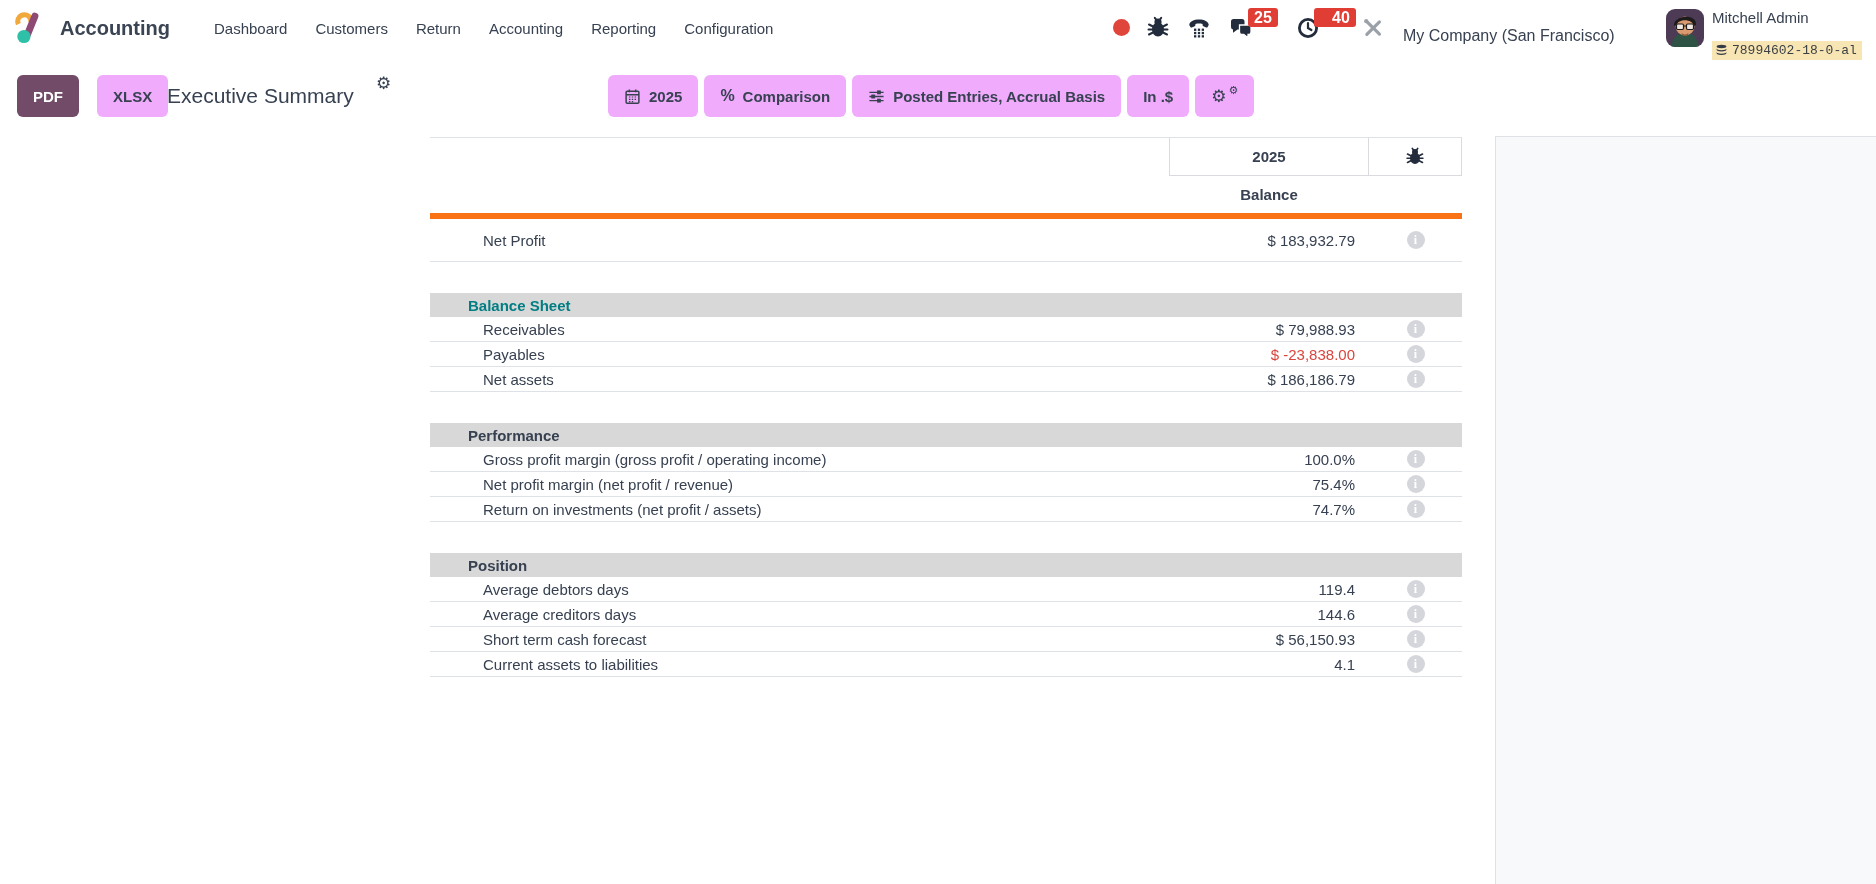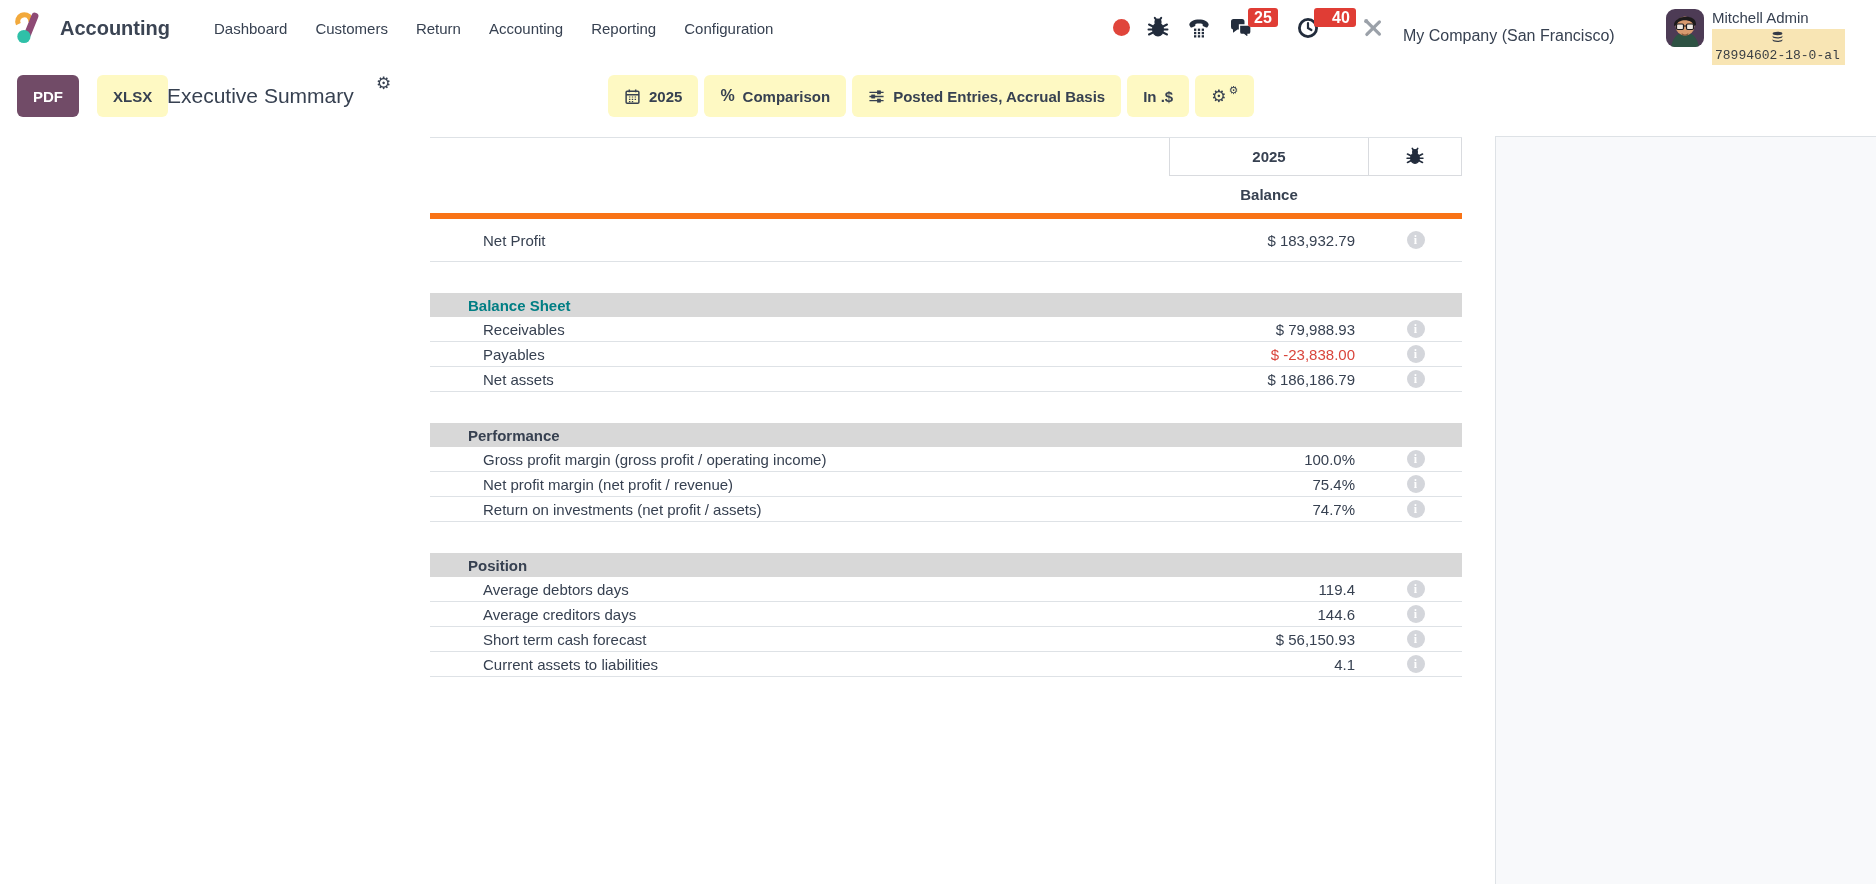--- a/index.html
+++ b/index.html
@@ -23,29 +23,29 @@
            color:#fff; font-size:16px; font-weight:bold; line-height:19px; z-index:5; cursor:pointer; }
   .badge-msg { left:1248px; top:8px; }
   .badge-act { left:1314px; top:8px;padding-left:18px; }
   .tools { color:#9ba1a9; }
   .company { position:absolute; left:1403px; top:0; height:56px; line-height:56px;
              font-size:16px; color:#374151; cursor:pointer; white-space:nowrap;margin-top:8px; }
   .avatar { position:absolute; left:1666px; top:9px; width:38px; height:38px; border-radius:9px;
             overflow:hidden; cursor:pointer; }
   .user-block { position:absolute; left:1712px; top:8px; cursor:pointer; }
   .user-name { font-size:15px; color:#374151; line-height:19px; }
-  .db-line { margin-top:2px; display:flex; align-items:center; gap:4px; background:#f8e5b4;
+  .db-line { margin-top:14px; display:flex; align-items:center; gap:4px; background:#f8e5b4;
              padding:2px 5px 2px 3px; width:max-content;
-             font-family:"Liberation Mono", monospace; font-size:13px; color:#3a3f44;flex-direction:column; }
+             font-family:"Liberation Mono", monospace; font-size:13px; color:#3a3f44; }
   .db-line svg { width:13px; height:13px; color:#343a46; }
 
   
   .control-panel { position:absolute; left:0; top:56px; width:1876px; height:80px; background:#fff; z-index:3; }
   .btn { display:inline-flex; align-items:center; gap:8px; height:42px; padding:0 16px;
-         border:none; border-radius:6px; background:#fef9c3; color:#374151;
+         border:none; border-radius:6px; background:#f0abfc; color:#374151;
          font-family:"Liberation Sans", sans-serif; font-size:15px; font-weight:600; cursor:pointer; white-space:nowrap; }
   .btn-pdf { position:absolute; left:17px; top:19px; background:#714B67; color:#fff; }
   .btn-xlsx { position:absolute; left:97px; top:19px; }
   .report-title { position:absolute; left:167px; top:19px; height:42px; line-height:42px;
                   font-size:21px; color:#374151; white-space:nowrap; }
   .title-gear { position:absolute; left:376px; top:19px; height:42px; line-height:42px;
                 font-family:"DejaVu Sans", sans-serif; font-size:18px; color:#374151; cursor:pointer; }
   .filters { position:absolute; left:608px; top:19px; display:flex; gap:6px; }
   .btn svg { width:17px; height:17px; }
   .ico-pct { font-weight:bold; font-size:16px; }

